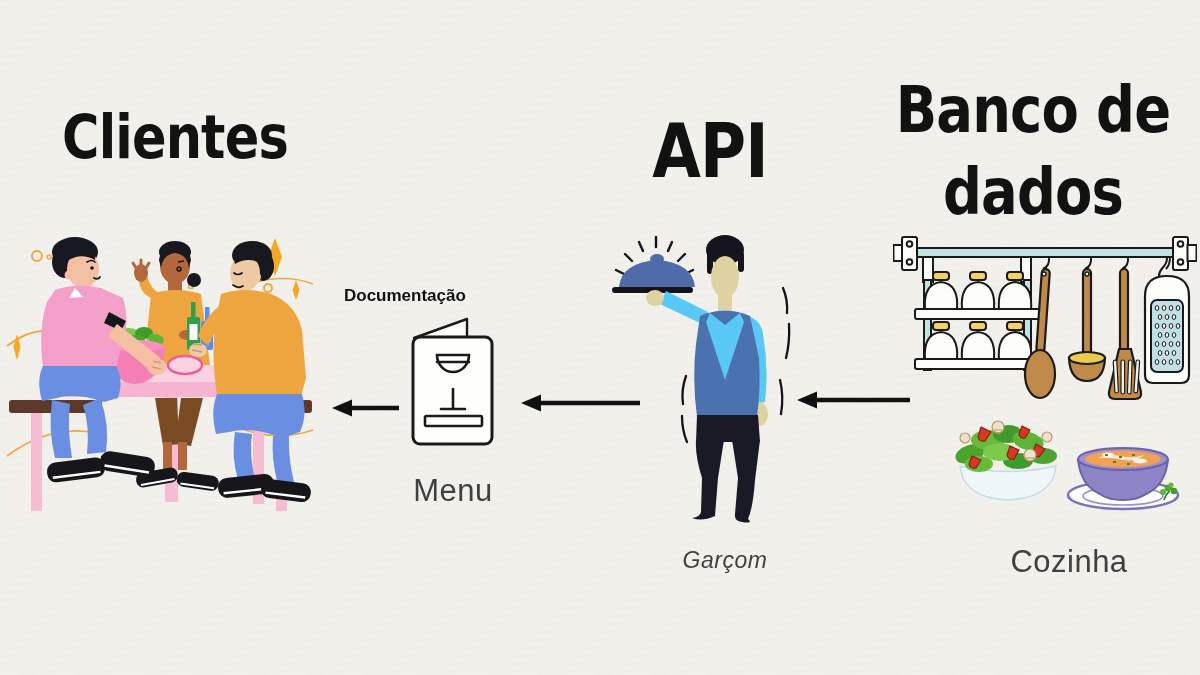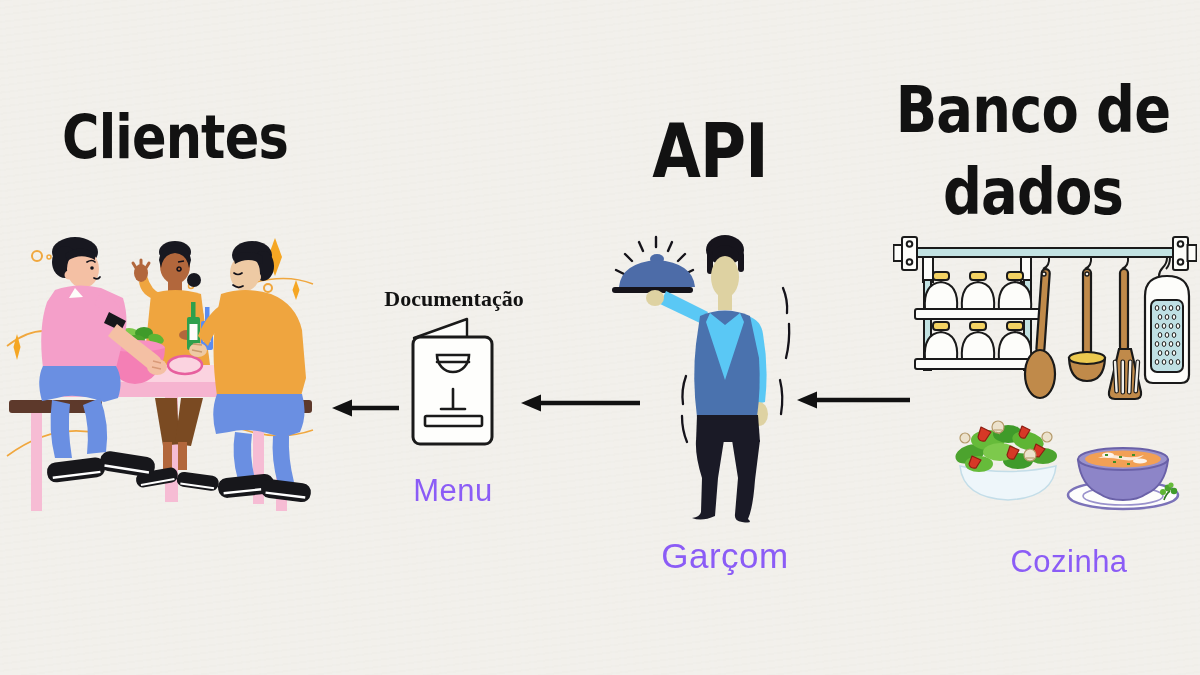--- a/index.html
+++ b/index.html
@@ -17,30 +17,30 @@
   .abs{position:absolute;}
   .title{
     font-family:"DejaVu Sans","Liberation Sans",sans-serif;
     font-weight:bold;color:#121212;text-align:center;line-height:1.28;
     transform:scale(.85,1);transform-origin:center top;letter-spacing:-1px;
   }
   .t-clients{left:25px;top:99px;width:300px;font-size:60px;}
   .t-api{left:560px;top:104px;width:300px;font-size:74px;}
   .t-db{left:858px;top:70px;width:350px;font-size:64px;}
   .caption{
-    color:#8b5cf6;text-align:center;font-weight:400;letter-spacing:.5px;
+    color:#404040;text-align:center;font-weight:400;letter-spacing:.5px;
   }
   .c-fregueses{left:10px;top:549px;width:300px;font-size:31px;}
   .c-menu{left:353px;top:473px;width:200px;font-size:31px;}
-  .c-garcom{left:575px;top:536px;width:300px;font-size:35px;}
+  .c-garcom{left:575px;top:547px;width:300px;font-size:23px;font-style:italic;}
   .c-cozinha{left:919px;top:544px;width:300px;font-size:31px;}
   .doc-label{
-    left:344px;top:286px;width:220px;text-align:center;
-    font-family:Liberation Serif, serif;
-    font-weight:bold;font-size:22px;color:#121212;
+    left:344px;top:286px;width:220px;
+    font-family:Liberation Sans, sans-serif;
+    font-weight:bold;font-size:17px;color:#121212;
   }
   .art svg,.arrow svg{display:block;}
 </style>
 </head>
 <body>
 
 <div class="abs" style="inset:0">
 
   <div class="abs title t-clients">Clientes</div>
   <div class="abs title t-api">API</div>

